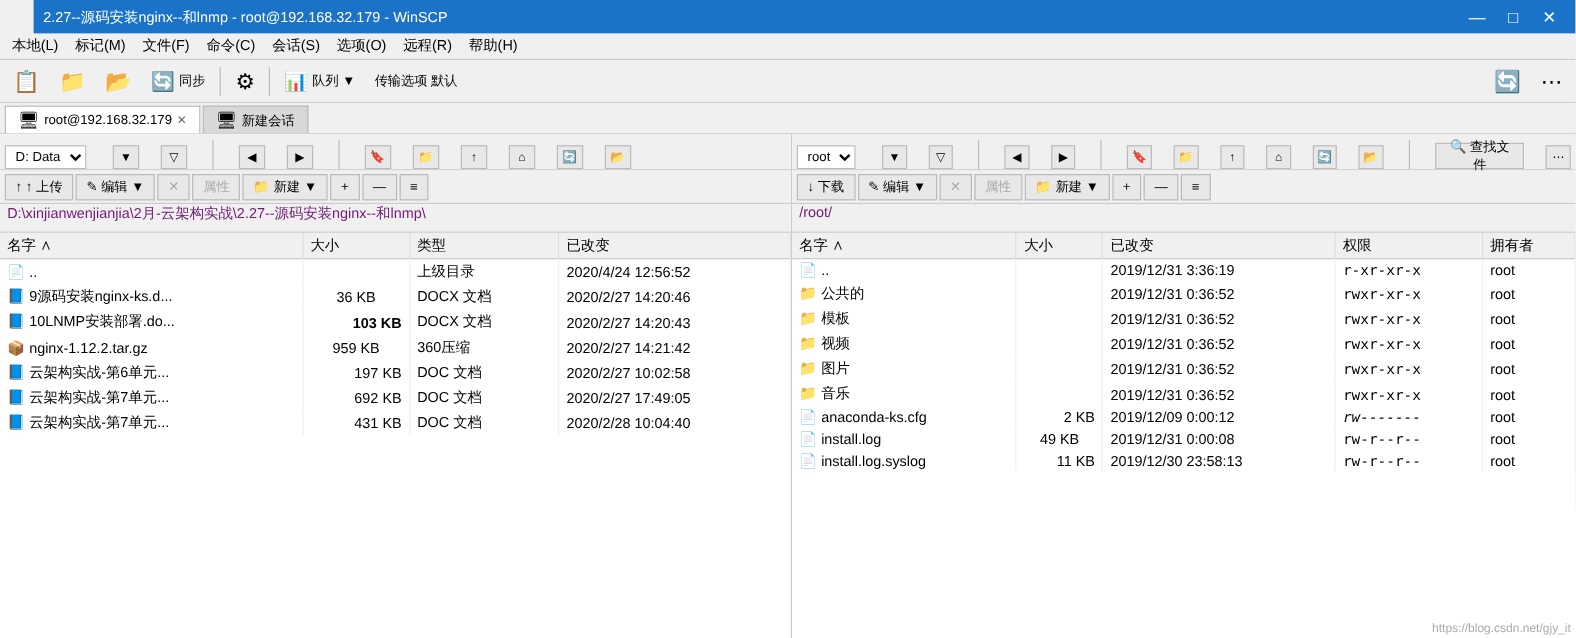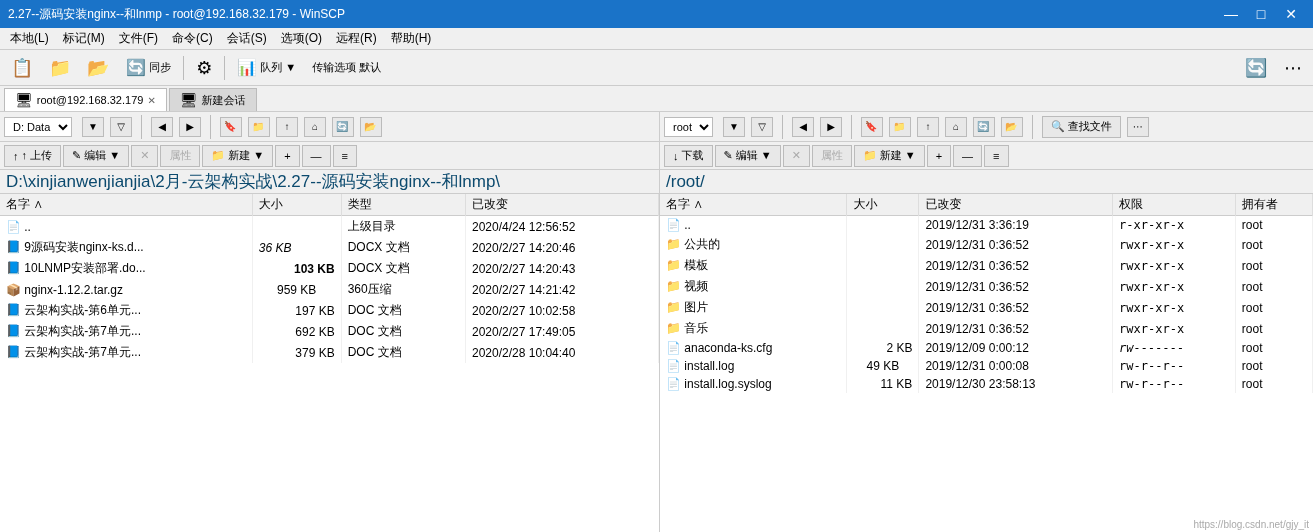--- a/index.html
+++ b/index.html
@@ -8,20 +8,21 @@
     
     .title-bar {
       background: #1a73c8;
       color: white;
       height: 28px;
       display: flex;
       align-items: center;
       justify-content: space-between;
       padding: 0 8px;
       font-size: 12px;
+      margin-left: 28px;
     }
     .title-bar-text { flex: 1; }
     .title-bar-buttons { display: flex; gap: 2px; }
     .title-btn {
       width: 28px; height: 20px;
       background: transparent;
       border: none;
       color: white;
       font-size: 14px;
       cursor: pointer;
@@ -101,34 +102,34 @@
       border-right: 1px solid #ccc;
       background: #fff;
     }
     .panel:last-child { border-right: none; }
 
     
     .panel-toolbar {
       background: #f0f0f0;
       height: 30px;
       display: flex;
-      align-items: center;
+      align-items: flex-end;
       padding: 0 4px;
       border-bottom: 1px solid #ccc;
-      gap: 6px;
+      gap: 18px;
     }
     .panel-path-bar {
       background: #f0f0f0;
       height: 24px;
       display: flex;
-      align-items: center;
+      align-items: flex-start;
       padding: 0 6px;
       border-bottom: 1px solid #ccc;
-      font-size: 17px;
-      color: #0c4a6e;
+      font-size: 12px;
+      color: #701a75;
     }
     .path-dropdown {
       background: white;
       border: 1px solid #bbb;
       padding: 1px 4px;
       font-size: 11px;
       height: 20px;
       margin-right: 4px;
     }
     .nav-btn {
@@ -324,21 +325,21 @@
         </thead>
         <tbody id="left-file-tbody">
         <tr>
               <td><span style="color:#999;">📄</span> ..</td>
               <td style="text-align: right;"></td>
               <td>上级目录</td>
               <td>2020/4/24  12:56:52</td>
             </tr>
             <tr>
               <td><span style="color:#2e75b6;">📘</span> 9源码安装nginx-ks.d...</td>
-              <td style="text-align: left; font-style: italic;">36 KB</td>
+              <td style="text-align: center;">36 KB</td>
               <td>DOCX 文档</td>
               <td>2020/2/27  14:20:46</td>
             </tr>
             <tr>
               <td><span style="color:#2e75b6;">📘</span> 10LNMP安装部署.do...</td>
               <td style="text-align: right; font-weight: bold;">103 KB</td>
               <td>DOCX 文档</td>
               <td>2020/2/27  14:20:43</td>
             </tr>
             <tr>
@@ -354,21 +355,21 @@
               <td>2020/2/27  10:02:58</td>
             </tr>
             <tr>
               <td><span style="color:#2e75b6;">📘</span> 云架构实战-第7单元...</td>
               <td style="text-align: right;">692 KB</td>
               <td>DOC 文档</td>
               <td>2020/2/27  17:49:05</td>
             </tr>
             <tr>
               <td><span style="color:#2e75b6;">📘</span> 云架构实战-第7单元...</td>
-              <td style="text-align: right;">379 KB</td>
+              <td style="text-align: right;">431 KB</td>
               <td>DOC 文档</td>
               <td>2020/2/28  10:04:40</td>
             </tr>
           </tbody>
       </table>
     </div>
   </div>
 
   <div class="panel" style="flex:1;">
 

